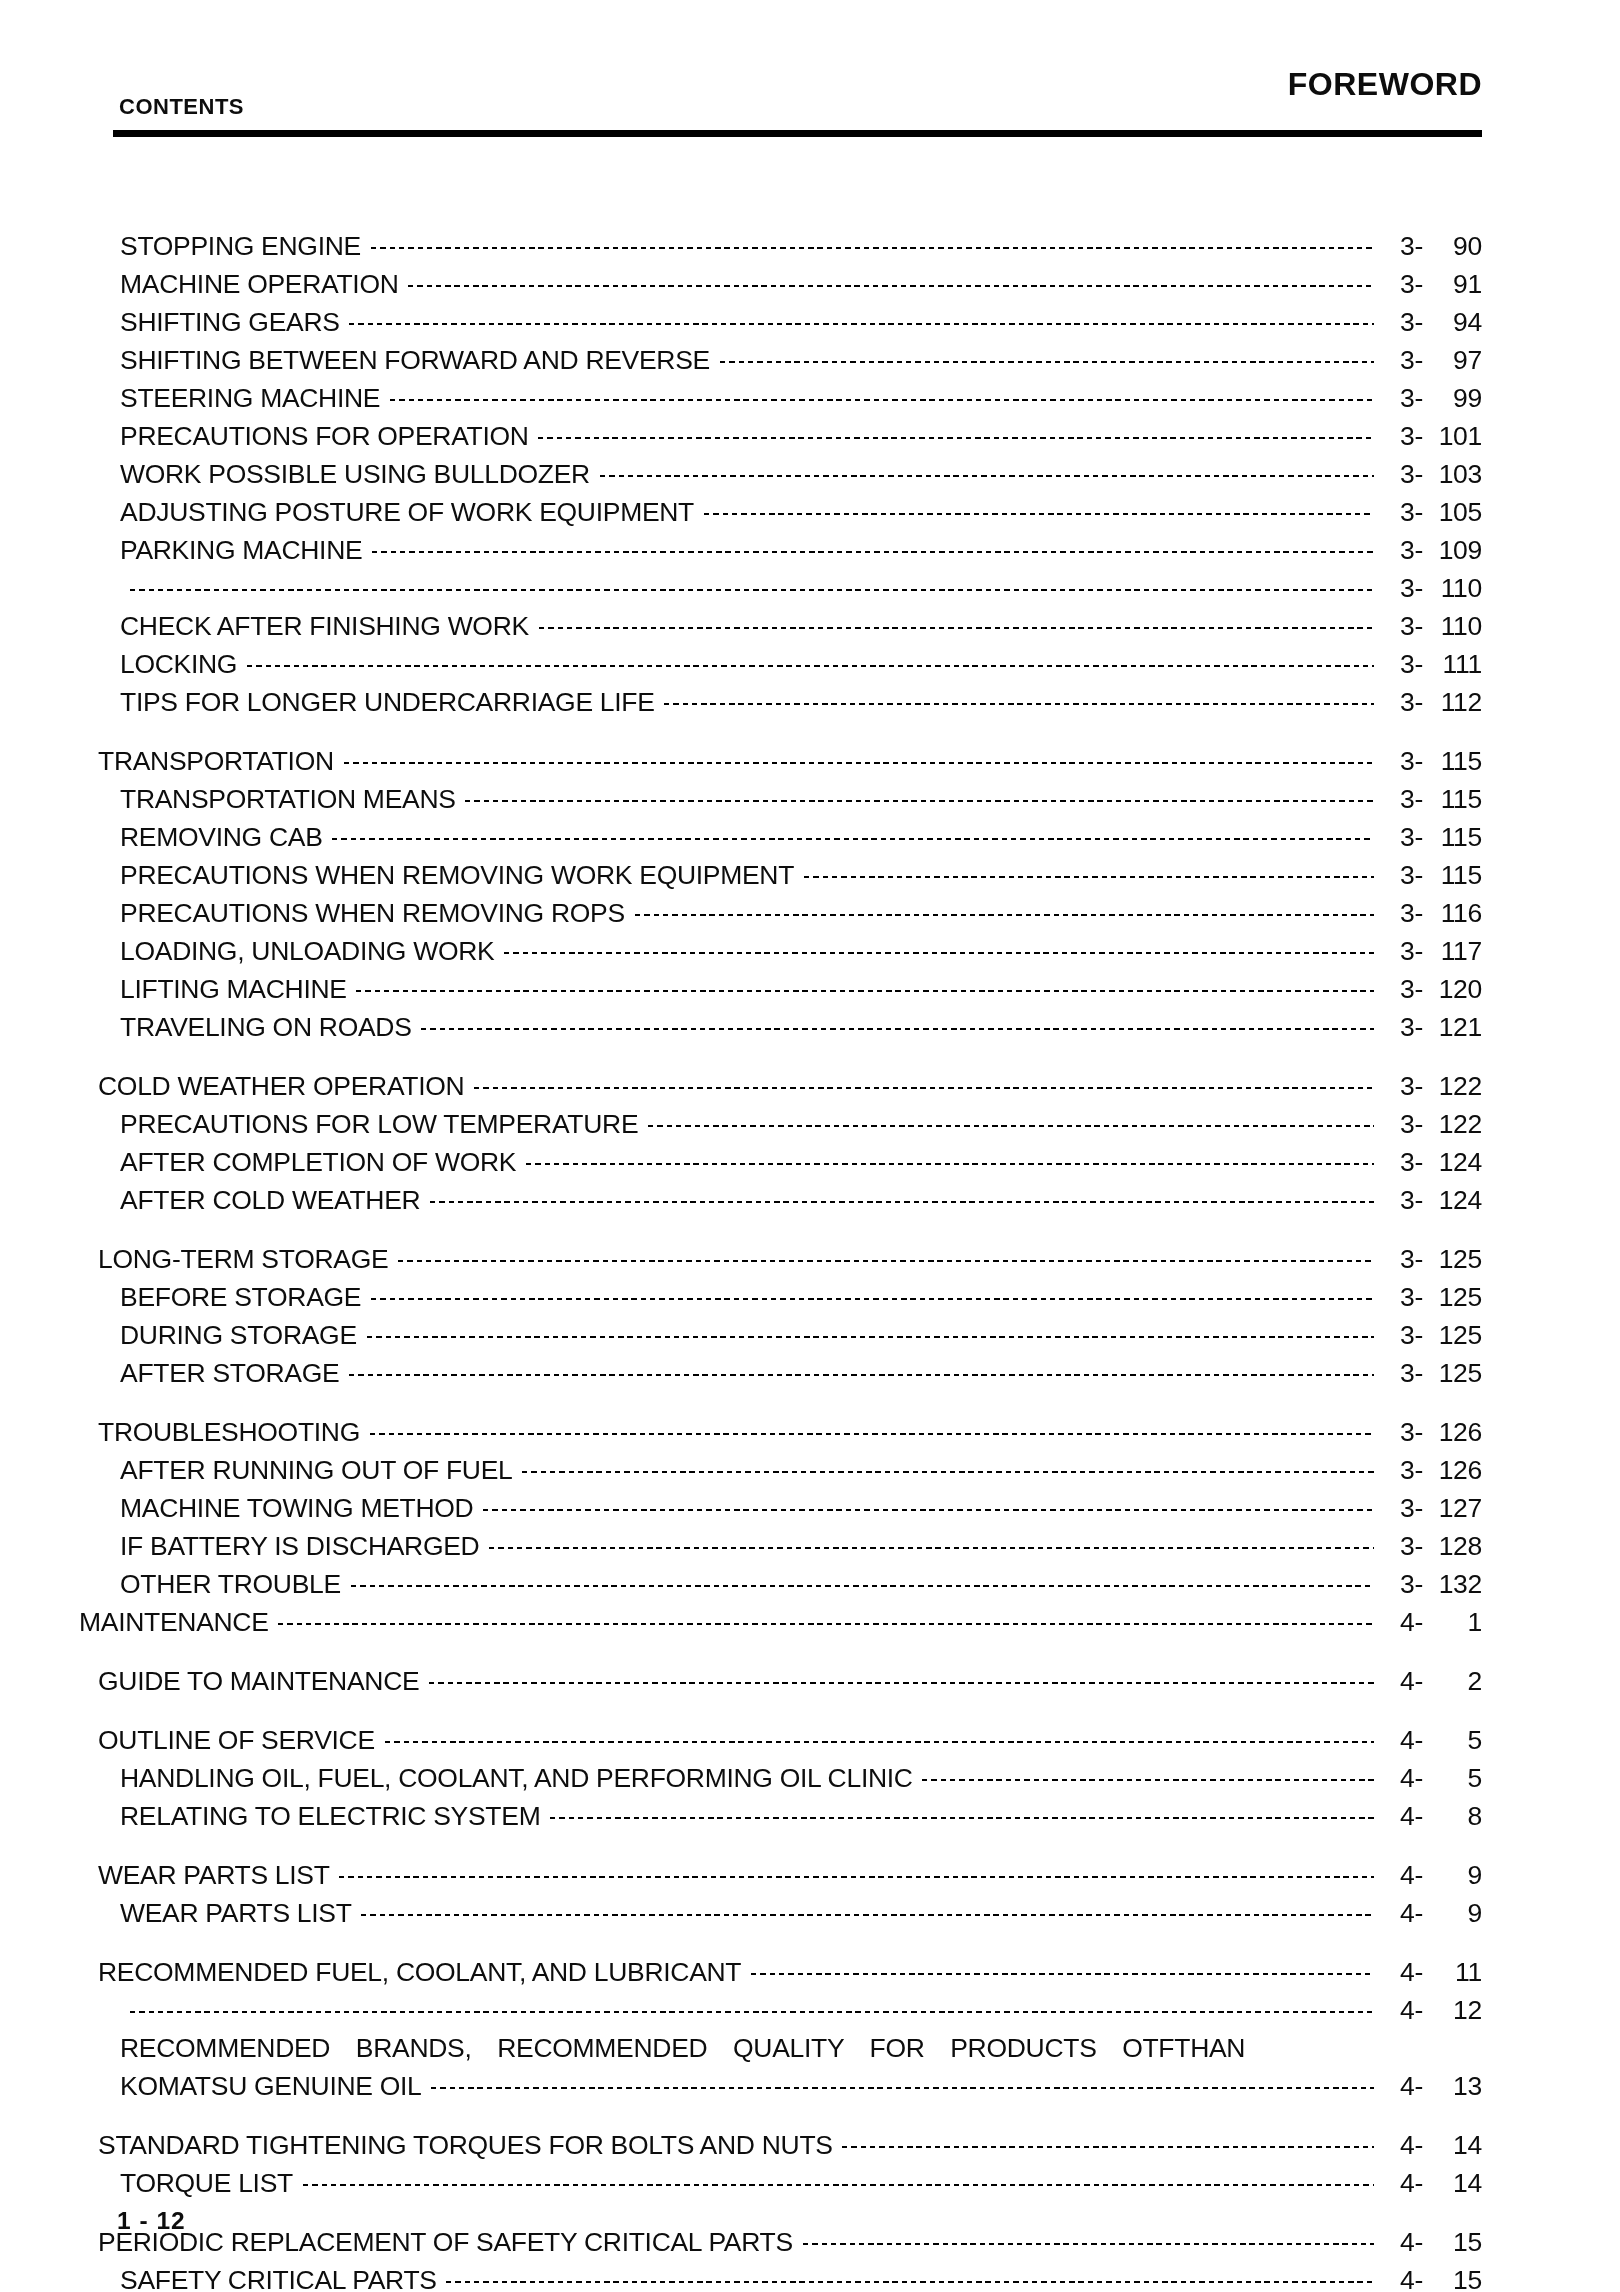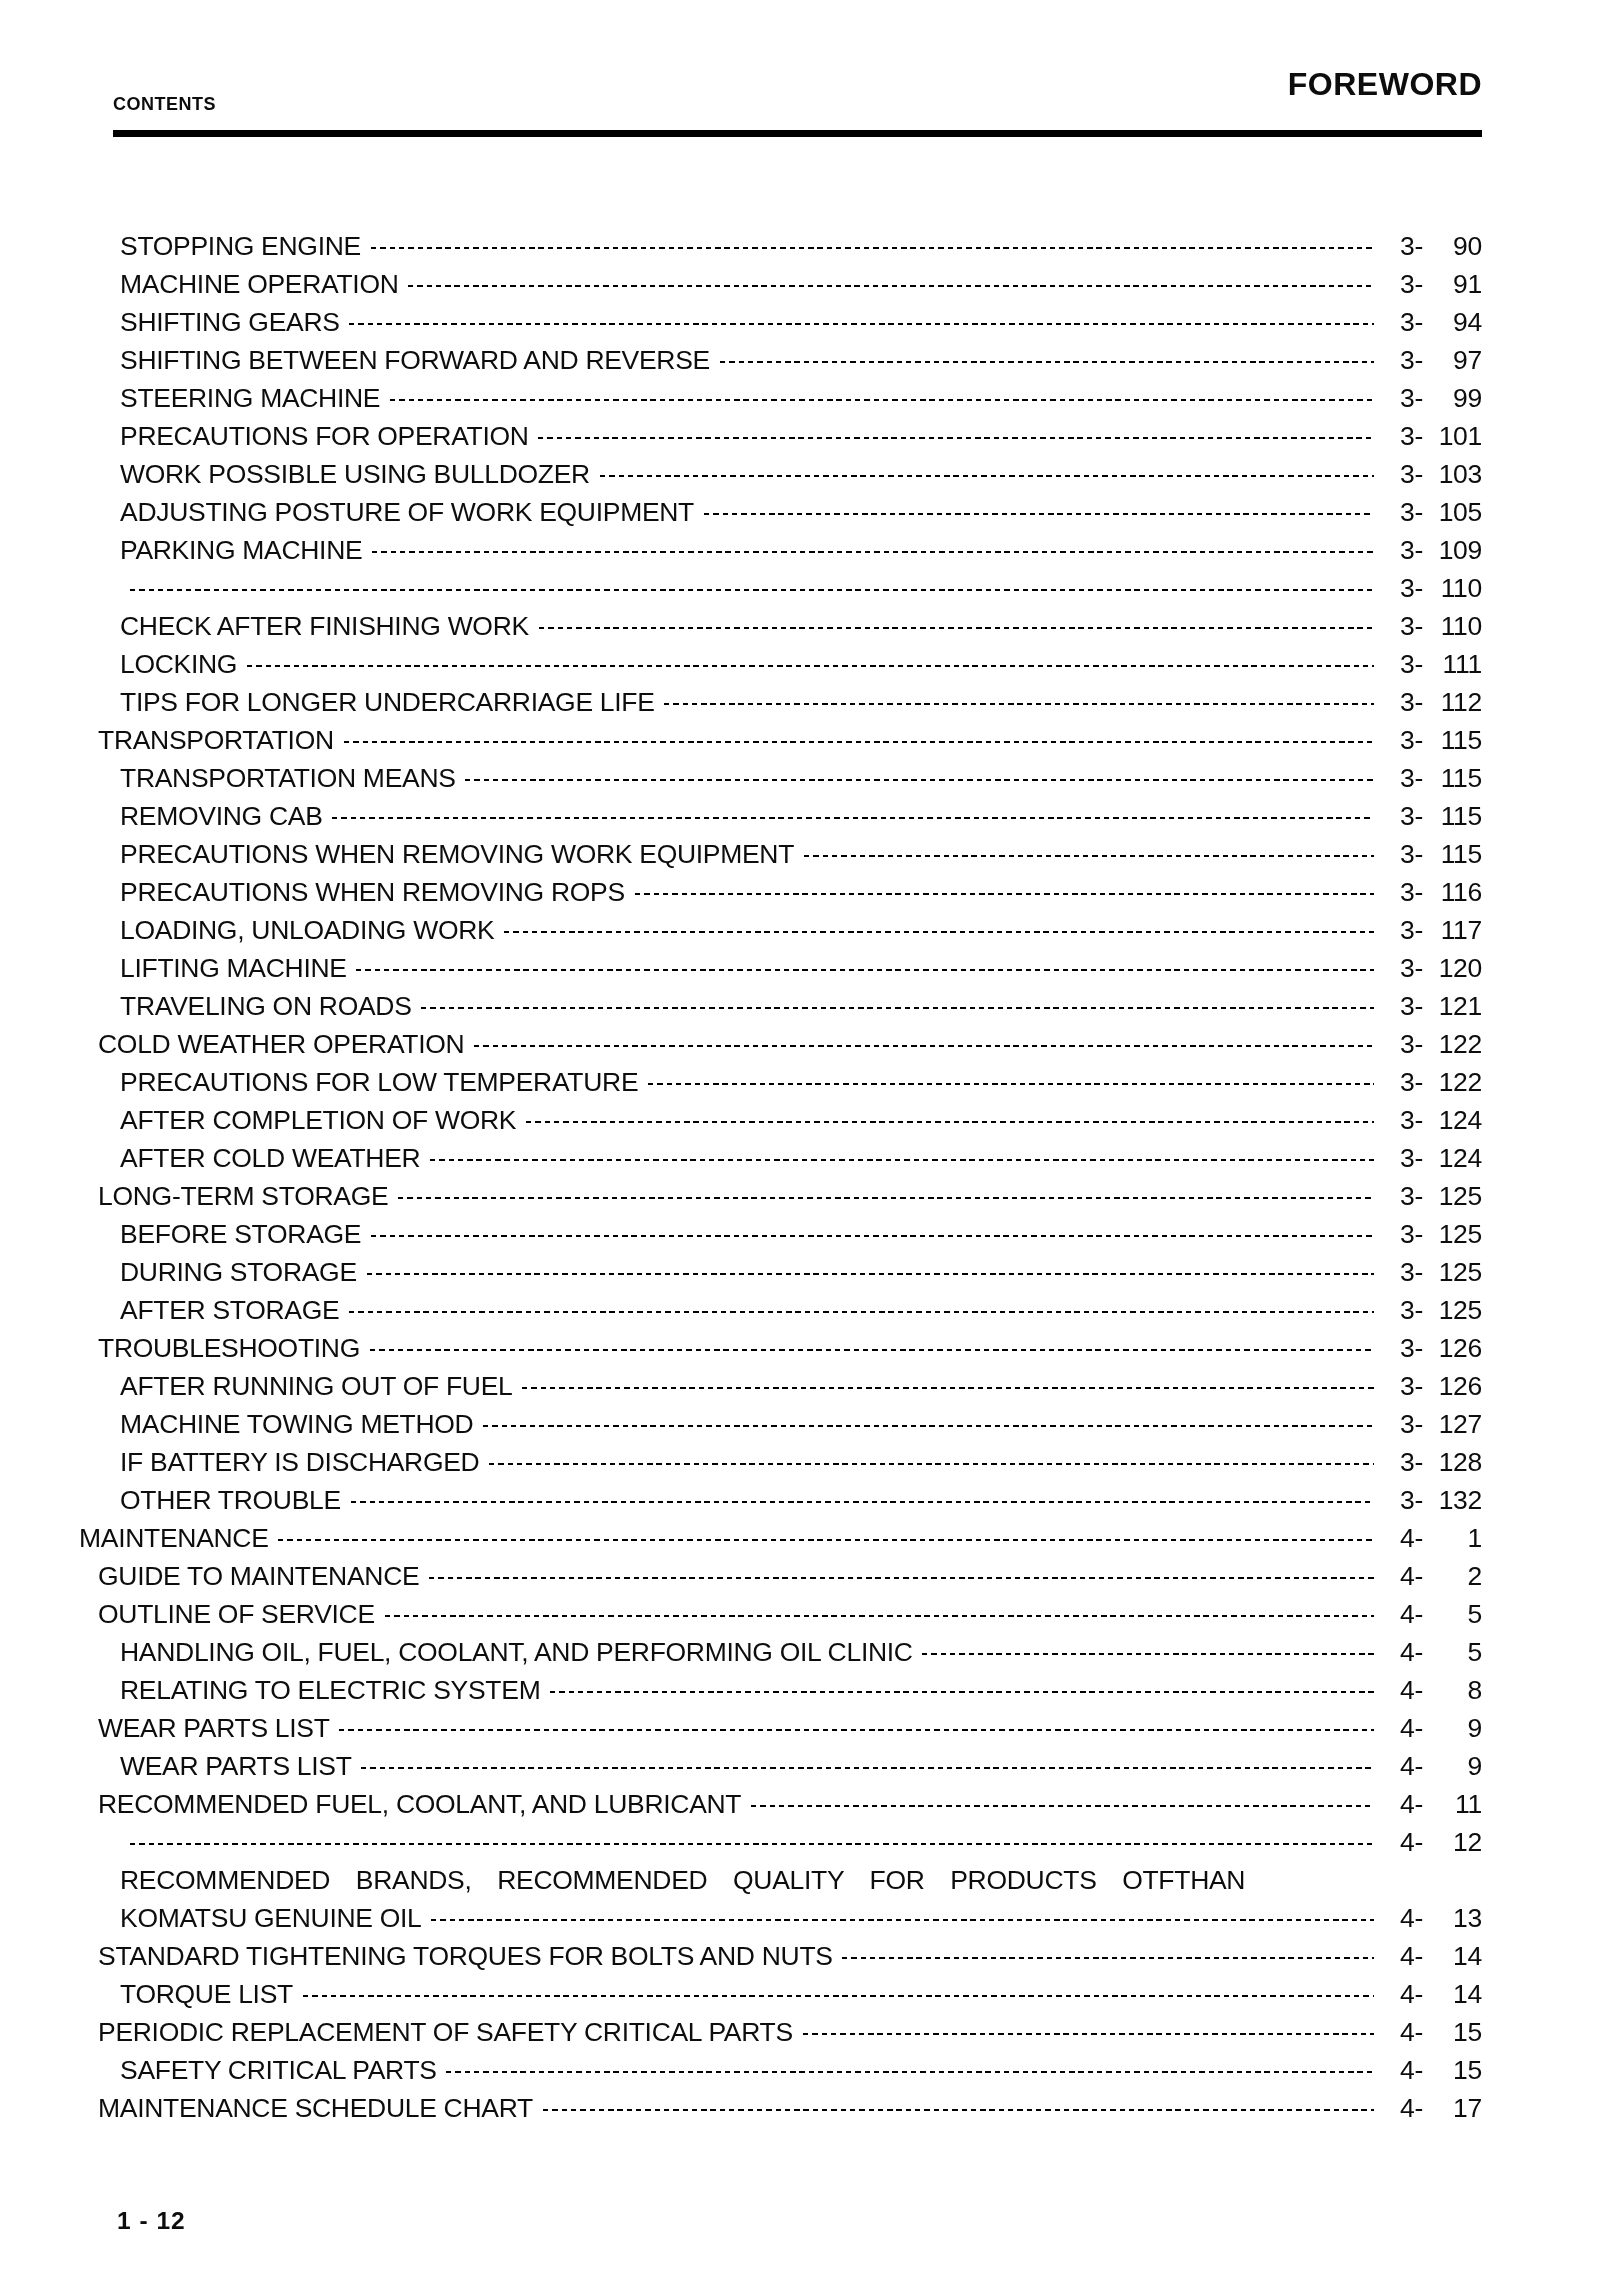--- a/index.html
+++ b/index.html
@@ -11,23 +11,23 @@
     width: 1620px;
     height: 2293px;
     position: relative;
     font-family: "Liberation Sans", sans-serif;
     color: #0d0d0d;
     overflow: hidden;
   }
   
   .hdr-left {
     position: absolute;
-    left: 113px;
+    left: 119px;
     top: 94px;
-    font-size: 18px;
+    font-size: 22px;
     font-weight: 700;
     letter-spacing: 0.5px;
   }
   .hdr-right {
     position: absolute;
     right: 138px;
     top: 66px;
     font-size: 32px;
     font-weight: 700;
     letter-spacing: 0.5px;
@@ -49,21 +49,21 @@
   }
   .toc-row {
     display: flex;
     height: 38px;
     line-height: 38px;
     font-size: 26.5px;
     letter-spacing: -0.3px;
     white-space: nowrap;
   }
   .toc-row.lvl-1 { padding-left: 79px; }
-  .toc-row.lvl-2 { padding-left: 98px; }
+  .toc-row.lvl-2 { padding-left: 98px; margin-top: 21px; }
   .toc-row.lvl-3 { padding-left: 120px; }
   .toc-title { flex: 0 0 auto; }
   .toc-row.justify .toc-title { word-spacing: 18.6px; }
   .toc-leader {
     flex: 1 1 auto;
     height: 2.9px;
     align-self: center;
     margin: 3.9px 26.5px 0 9.8px;
     background: repeating-linear-gradient(to right, #000 0 5.4px, transparent 5.4px 9.3px);
   }

